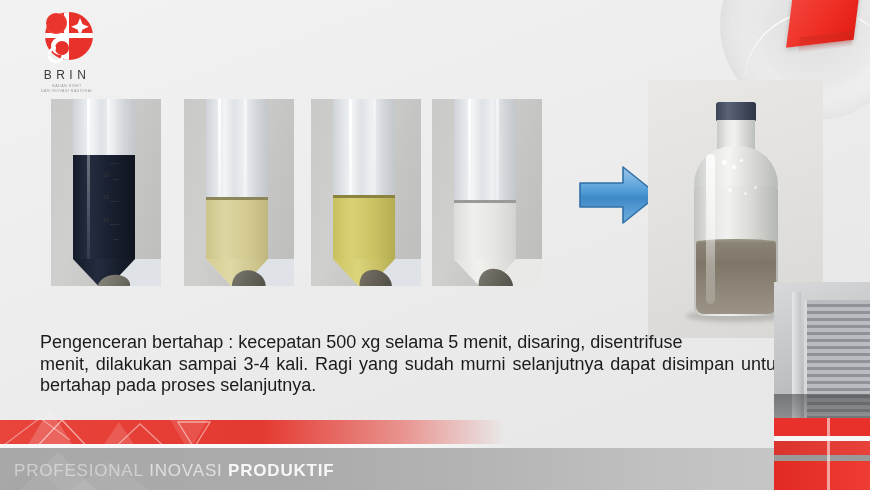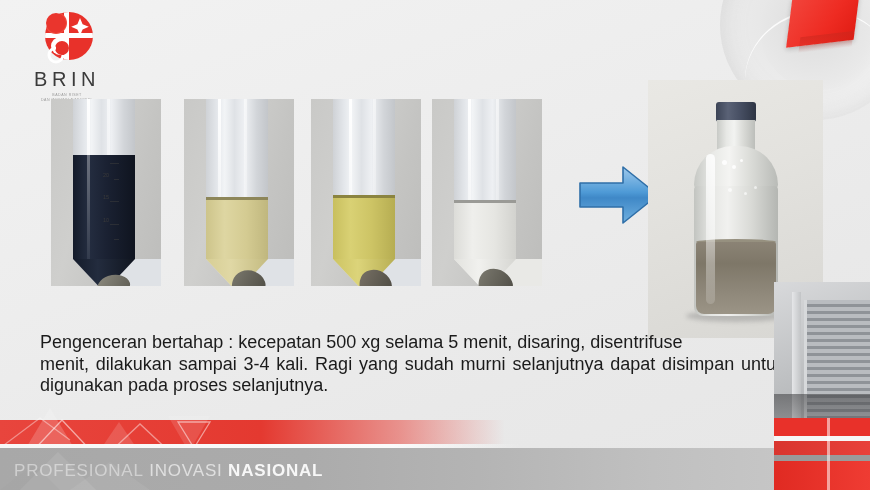--- a/index.html
+++ b/index.html
@@ -40,21 +40,21 @@
     position:absolute;right:-20px;top:10px;width:150px;height:80px;
     border-top:2px solid rgba(255,255,255,.85);
     border-radius:60% 60% 0 0 / 100% 100% 0 0;
     transform:rotate(-10deg);
   }
 
   
   .logo{position:absolute;left:18px;top:8px;width:98px;height:86px;}
   .logo-mark{position:relative;width:62px;height:58px;margin:0 auto;}
   .logo-text{
-    text-align:center;font-size:20px;letter-spacing:4.5px;color:#3b3b3b;
+    text-align:center;font-size:12px;letter-spacing:4.5px;color:#3b3b3b;
     font-weight:400;margin-top:2px;font-family:"Liberation Sans",sans-serif;
   }
   .logo-sub{
     text-align:center;font-size:3.6px;letter-spacing:.5px;color:#9a9a9a;
     line-height:1.5;margin-top:2px;
   }
 
   
   .title{
     position:absolute;left:155px;top:31px;width:600px;
@@ -328,21 +328,21 @@
       <div class="b-bubble" style="left:56px;top:57px;width:3px;height:3px;"></div>
       <div class="b-bubble" style="left:44px;top:86px;width:4px;height:4px;opacity:.8;"></div>
       <div class="b-bubble" style="left:60px;top:90px;width:3px;height:3px;opacity:.75;"></div>
       <div class="b-bubble" style="left:70px;top:84px;width:3px;height:3px;opacity:.7;"></div>
     </div>
   </div>
 
   <div class="body-wrap">
     <div class="ln ln1">Pengenceran bertahap : kecepatan 500 xg selama 5 menit, disaring, disentrifuse</div>
     <div class="ln3">menit, dilakukan sampai 3-4 kali. Ragi yang sudah murni selanjutnya dapat disimpan untuk</div>
-    <div class="ln ln4">digunakan pada proses selanjutnya.</div>
+    <div class="ln ln4">bertahap pada proses selanjutnya.</div>
   </div>
 
   <div class="building">
     <div class="bld-col"></div>
     <div class="bld-tower"></div>
     <div class="bld-dark"></div>
   </div>
 
   <div class="red-band">
     <div class="tri-o" style="left:26px;top:-12px;width:48px;height:40px;clip-path:polygon(50% 0,100% 100%,0 100%);border:0;background:rgba(255,255,255,.18);"></div>
@@ -359,21 +359,21 @@
   <div class="gray-band"></div>
   <svg style="position:absolute;left:0;top:448px;width:300px;height:42px;opacity:.5;">
     <path d="M20 42 L58 4 L96 42 Z" fill="rgba(255,255,255,.18)"></path>
     <path d="M70 42 L110 14 L150 42 Z" fill="rgba(255,255,255,.12)"></path>
     <path d="M0 42 L34 16 L60 42 Z" fill="rgba(150,150,150,.25)"></path>
   </svg>
 
   <div class="slogan">
     <span class="w1">PROFESIONAL</span>
     <span class="w2">INOVASI</span>
-    <span class="w3">NASIONAL</span>
+    <span class="w3">PRODUKTIF</span>
   </div>
 
   <div class="rb1"></div>
   <div class="rb2"></div>
   <div class="rb3"></div>
   <div class="rb4"></div>
   <div class="rb5"></div>
   <div class="rb-white"></div>
 
 </div>

